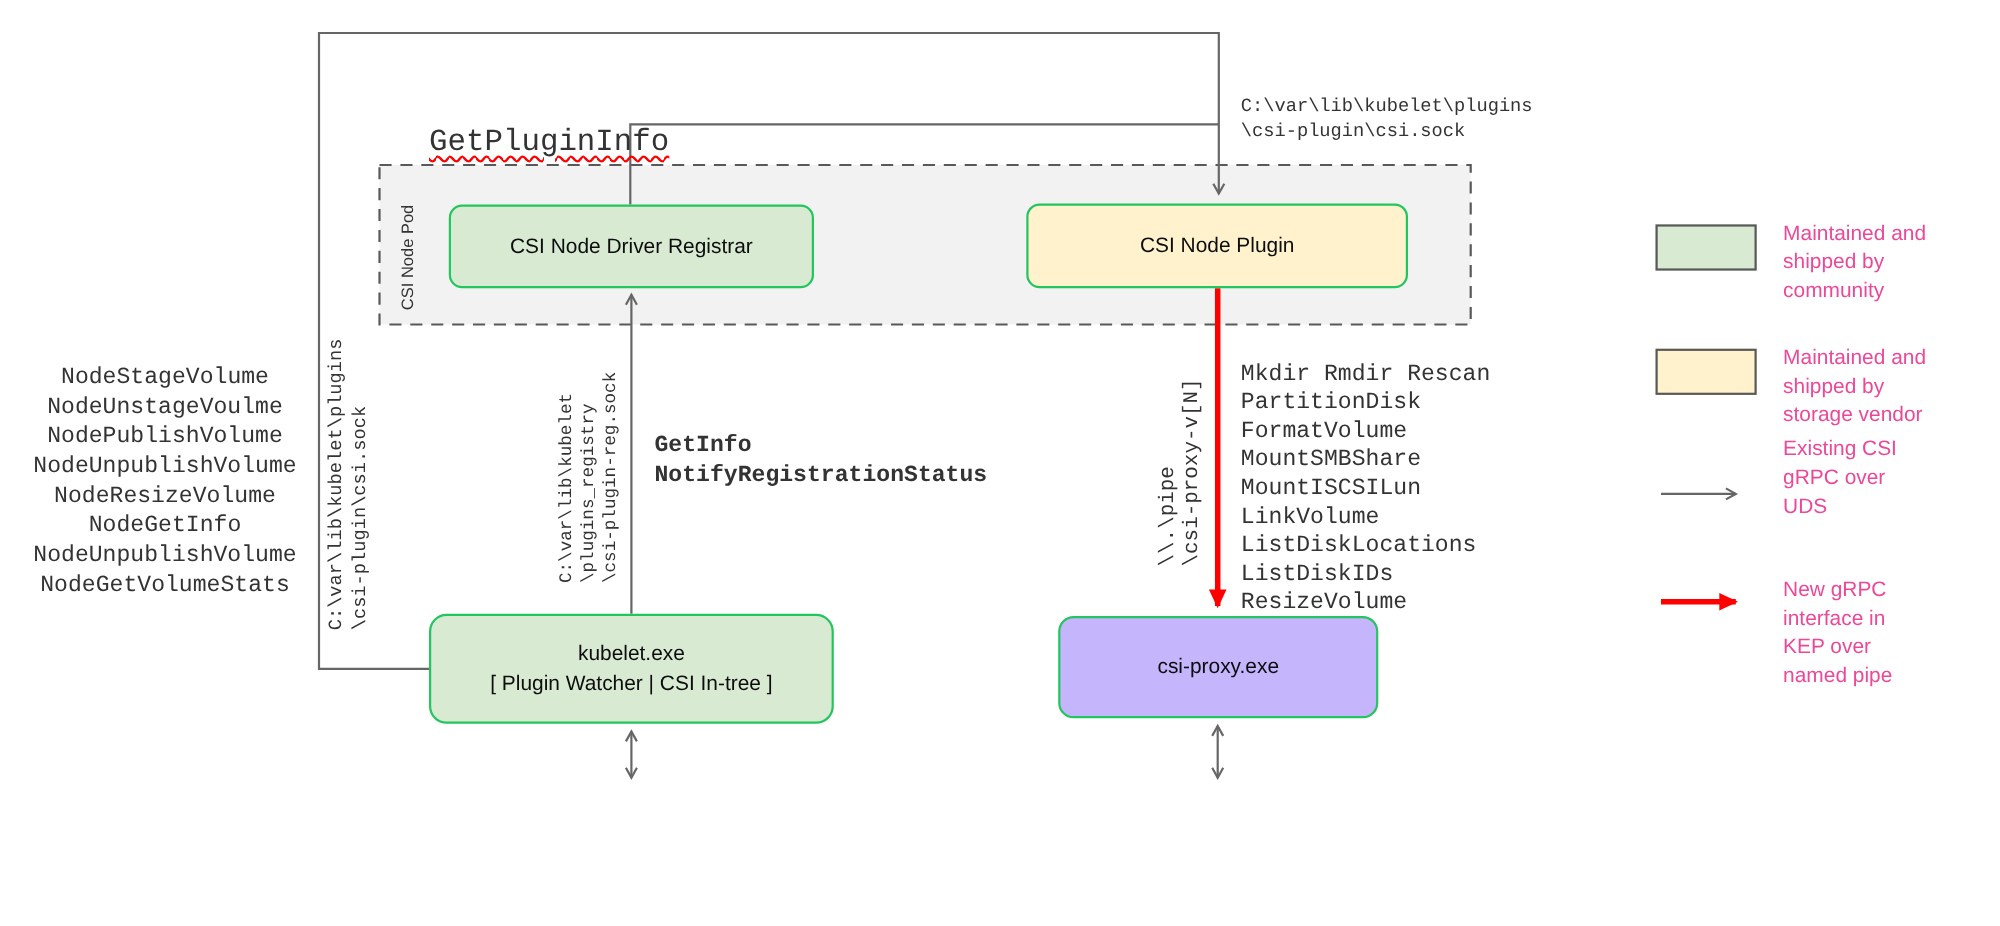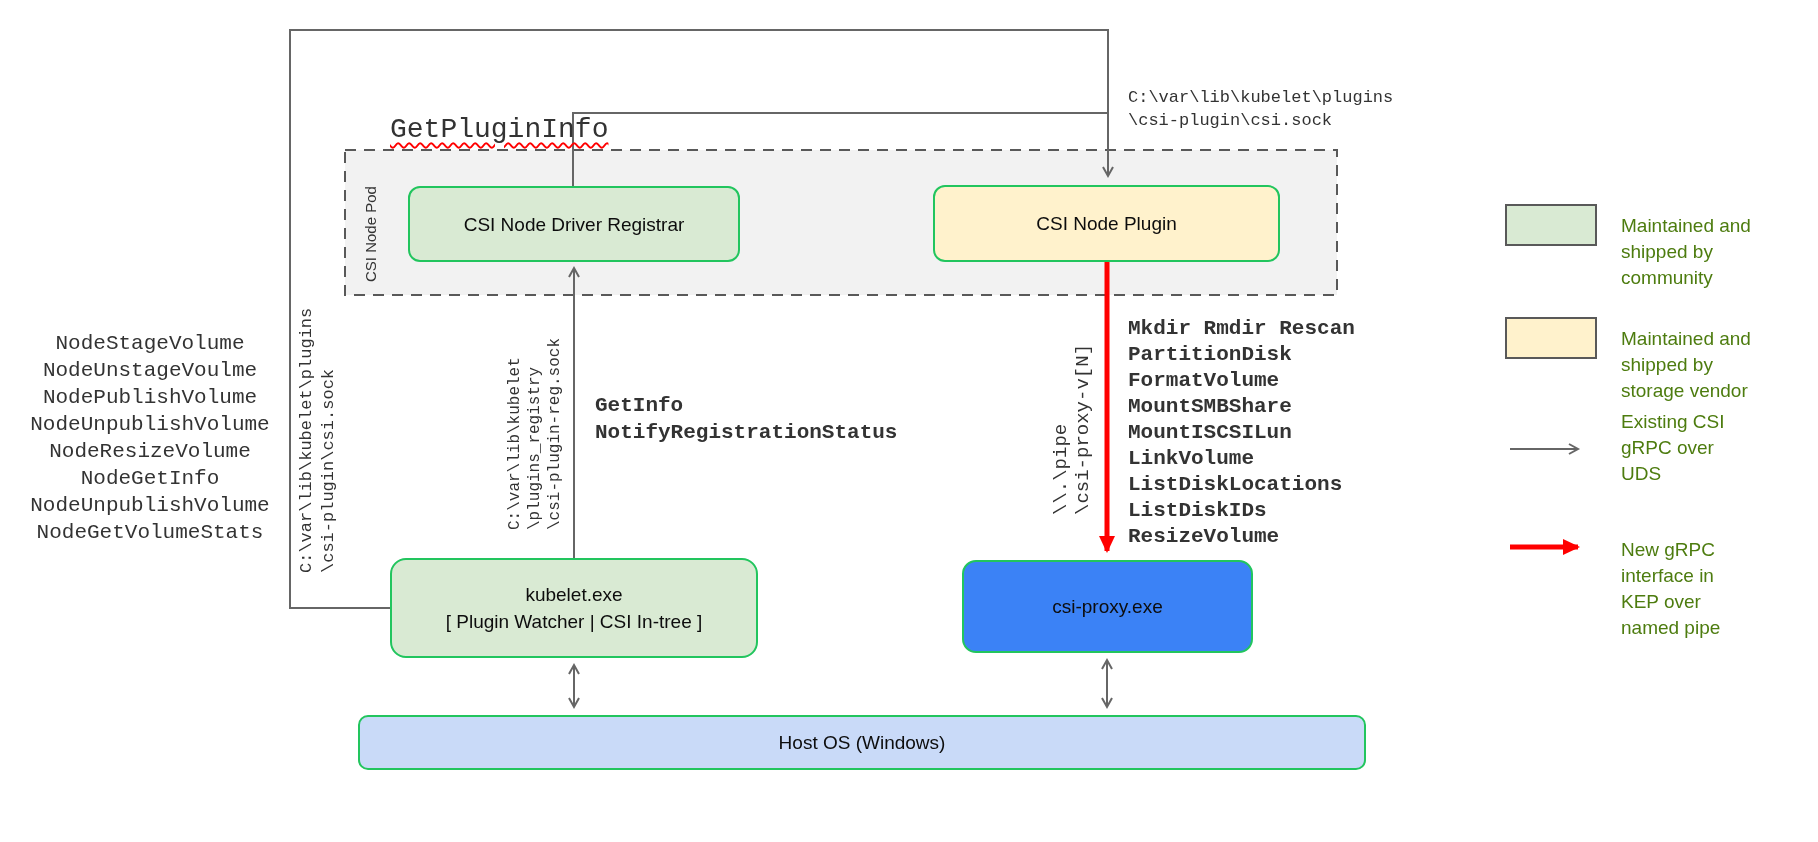--- a/index.html
+++ b/index.html
@@ -8,21 +8,21 @@
   svg#wires{position:absolute;left:0;top:0;z-index:1;}
   .node{position:absolute;z-index:3;border:2px solid #22c55e;display:flex;flex-direction:column;
         align-items:center;justify-content:center;text-align:center;
         font-family:"Liberation Sans",sans-serif;font-size:19px;color:#0d0d0d;line-height:27px;}
   .mono{font-family:"Liberation Mono","DejaVu Sans Mono",monospace;color:#333;z-index:4;position:absolute;white-space:pre;}
   .rot{transform:rotate(-90deg);transform-origin:center center;}
   .wavy{text-decoration-line:underline;text-decoration-style:wavy;text-decoration-color:#ff0000;
         text-decoration-thickness:2px;text-underline-offset:5px;}
   .legend-swatch{position:absolute;width:88px;height:38px;border:2px solid #595959;z-index:3;}
   .legend-text{position:absolute;font-family:"Liberation Sans",sans-serif;font-size:19px;
-               line-height:26px;color:#4d7c0f;z-index:3;margin-top:13px;}
+               line-height:26px;color:#ec4899;z-index:3;}
   .pod-label{position:absolute;font-family:"Liberation Sans",sans-serif;font-size:15px;color:#333;z-index:4;}
   .list{line-height:26px;font-size:21px;}
 </style>
 </head>
 <body>
 
 <div id="canvas">
 
   <svg id="wires" width="1818" height="842" viewBox="0 0 1818 842">
     <defs>
@@ -63,43 +63,40 @@
 
   <div class="node" style="left: 933px; top: 185px; width: 343px; height: 73px; border-radius: 12px; background-color: rgb(255, 242, 204);">
     <span>CSI Node Plugin</span>
   </div>
 
   <div class="node" style="left: 390px; top: 558px; width: 364px; height: 96px; border-radius: 16px; background-color: rgb(217, 234, 211);">
     <span>kubelet.exe</span>
     <span>[ Plugin Watcher | CSI In-tree ]</span>
   </div>
 
-  <div class="node" style="left: 962px; top: 560px; width: 287px; height: 89px; border-radius: 14px; background-color: #3b82f6;">
+  <div class="node" style="left: 962px; top: 560px; width: 287px; height: 89px; border-radius: 14px; background-color: #c4b5fd;">
     <span>csi-proxy.exe</span>
   </div>
 
-  <div class="node" style="left: 358px; top: 715px; width: 1004px; height: 51px; border-radius: 10px; background-color: rgb(201, 218, 248);">
-    <span>Host OS (Windows)</span>
-  </div>
 
   <div class="mono wavy" style="left:390px;top:114px;font-size:28px;">GetPluginInfo</div>
 
   <div class="mono" style="left:1128px;top:86px;font-size:17px;line-height:23px;"><div>C:\var\lib\kubelet\plugins</div><div>\csi-plugin\csi.sock</div></div>
 
   <div class="mono rot" style="left:173px;top:406px;width:290px;height:44px;font-size:17px;line-height:22px;"><div>C:\var\lib\kubelet\plugins</div><div>\csi-plugin\csi.sock</div></div>
 
   <div class="mono rot" style="left:430px;top:395px;width:210px;height:60px;font-size:16px;line-height:20px;"><div>C:\var\lib\kubelet</div><div>\plugins_registry</div><div>\csi-plugin-reg.sock</div></div>
 
   <div class="mono rot" style="left:977px;top:398px;width:190px;height:44px;font-size:19px;line-height:22px;"><div>\\.\pipe</div><div>\csi-proxy-v[N]</div></div>
 
   <div class="mono list" style="left:595px;top:392px;line-height:27px;font-weight:bold;"><div>GetInfo</div><div>NotifyRegistrationStatus</div></div>
 
   <div class="mono list" style="left:20px;top:330px;width:260px;text-align:center;line-height:27px;"><div>NodeStageVolume</div><div>NodeUnstageVoulme</div><div>NodePublishVolume</div><div>NodeUnpublishVolume</div><div>NodeResizeVolume</div><div>NodeGetInfo</div><div>NodeUnpublishVolume</div><div>NodeGetVolumeStats</div></div>
 
-  <div class="mono list" style="left:1128px;top:316px;line-height:26px;font-weight:bold;"><div>Mkdir Rmdir Rescan</div><div>PartitionDisk</div><div>FormatVolume</div><div>MountSMBShare</div><div>MountISCSILun</div><div>LinkVolume</div><div>ListDiskLocations</div><div>ListDiskIDs</div><div>ResizeVolume</div></div>
+  <div class="mono list" style="left:1128px;top:328px;line-height:26px;"><div>Mkdir Rmdir Rescan</div><div>PartitionDisk</div><div>FormatVolume</div><div>MountSMBShare</div><div>MountISCSILun</div><div>LinkVolume</div><div>ListDiskLocations</div><div>ListDiskIDs</div><div>ResizeVolume</div></div>
 
   <div class="legend-swatch" style="left: 1505px; top: 204px; background-color: rgb(217, 234, 211);"></div>
   <div class="legend-text" style="left:1621px;top:200px;">
       <div>Maintained and</div>
       <div>shipped by</div>
       <div>community</div>
     </div>
 
   <div class="legend-swatch" style="left: 1505px; top: 317px; background-color: rgb(255, 242, 204);"></div>
   <div class="legend-text" style="left:1621px;top:313px;">

